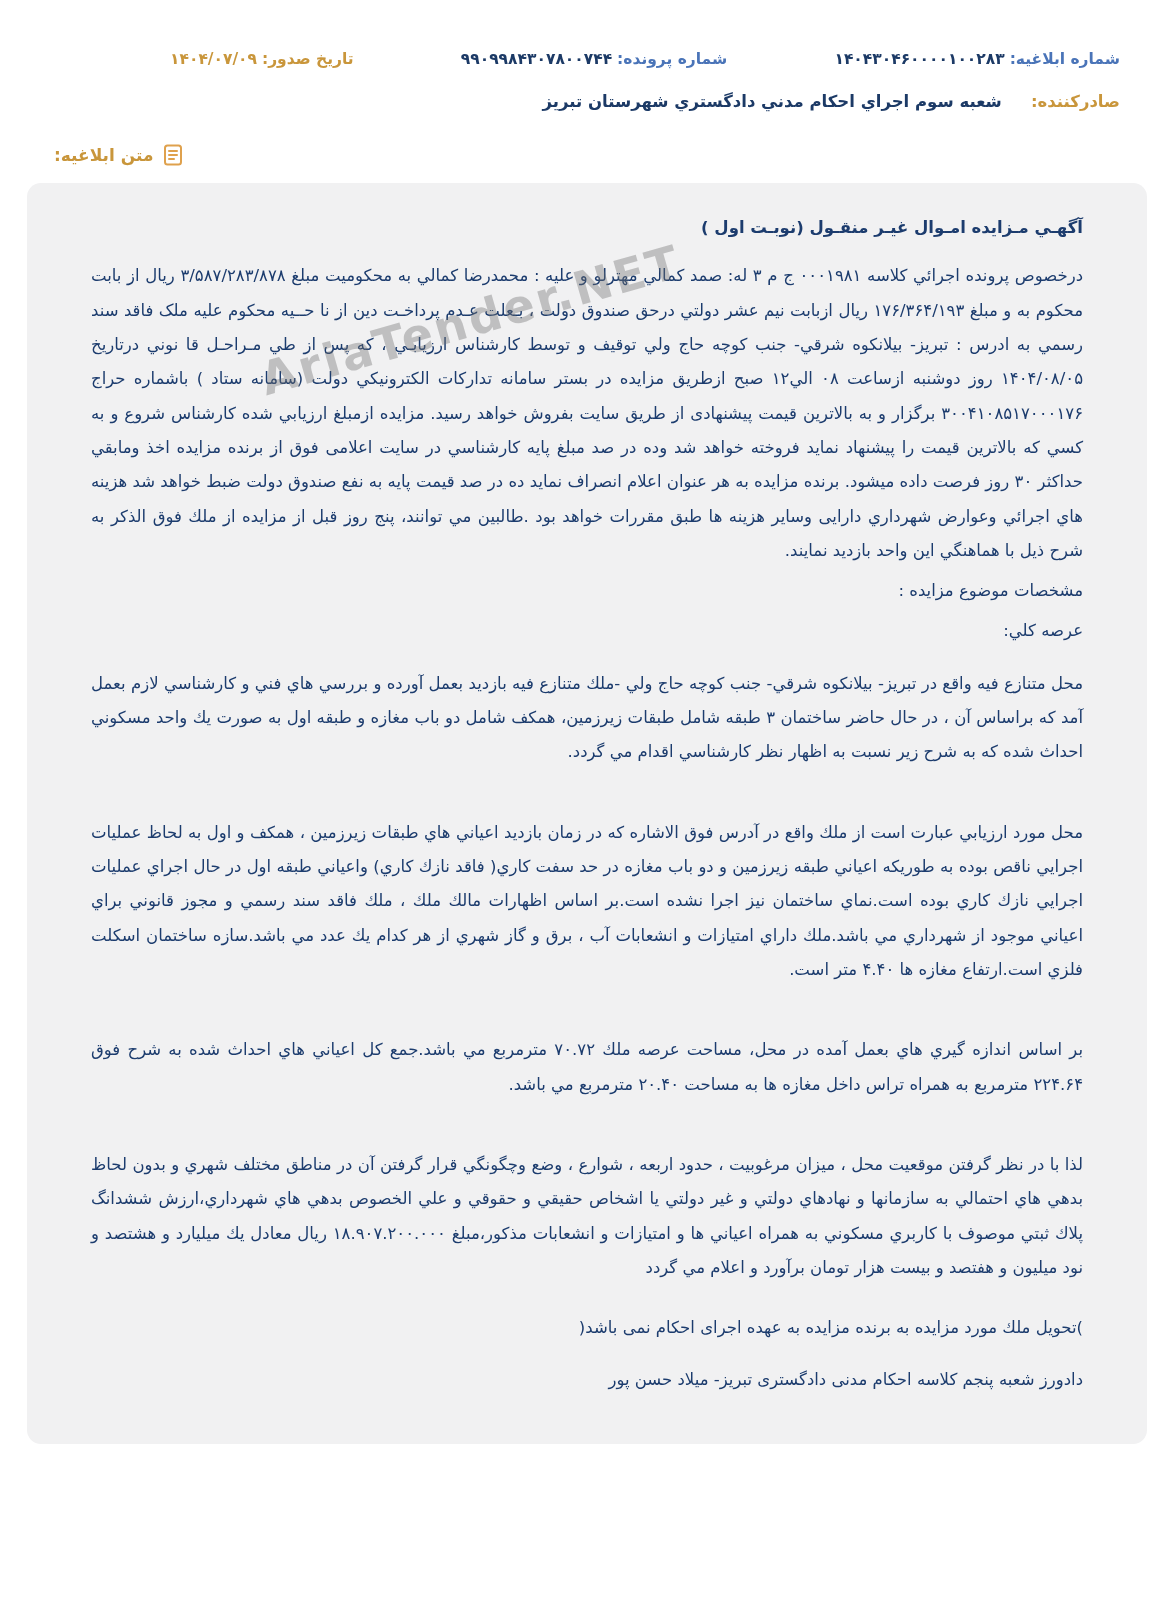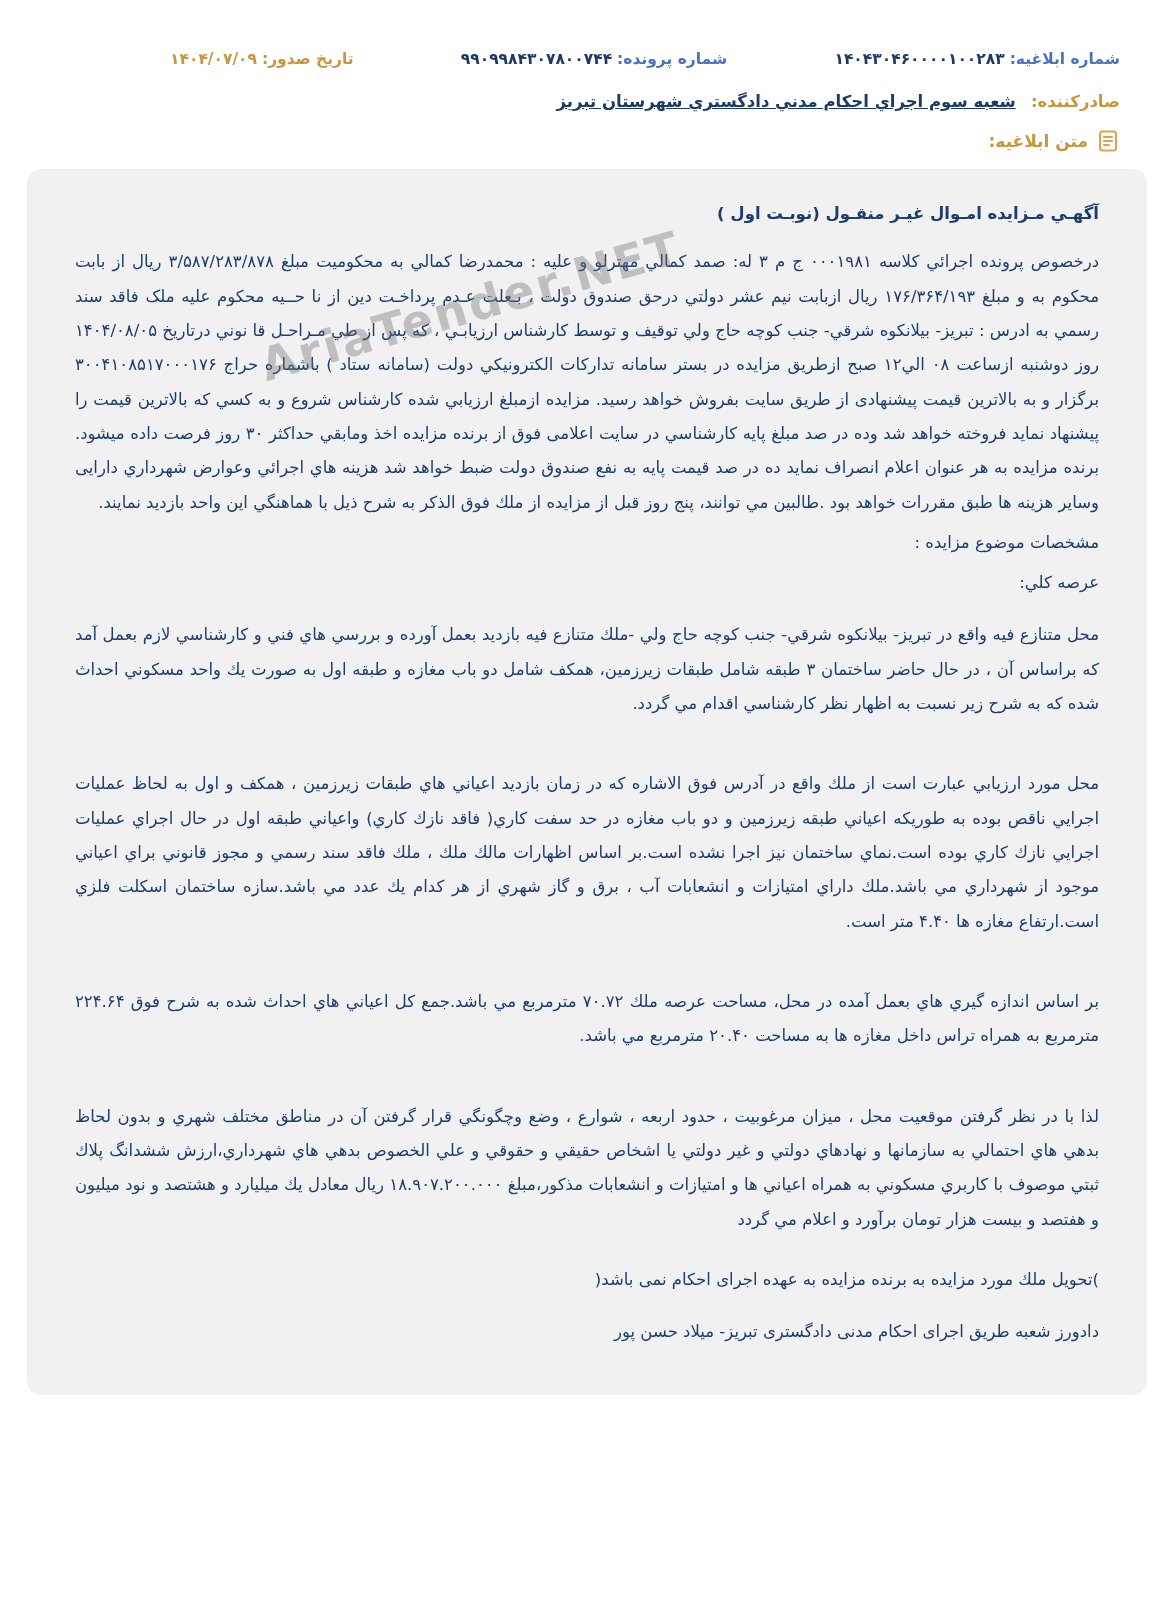--- a/index.html
+++ b/index.html
@@ -9,30 +9,30 @@
 
   
   .meta-row { display:flex; justify-content:space-between; align-items:baseline; padding:0 54px 0 170px; }
   .meta-item { font-size:15.5px; white-space:nowrap; }
   .lbl-blue { color:#4a74b8; font-weight:bold; }
   .val-navy { color:#1c3a66; font-weight:bold; }
   .lbl-gold { color:#c9963b; font-weight:bold; }
   .val-gold { color:#c9963b; font-weight:bold; }
 
   .issuer-row, .subject-row { padding:0 54px; margin-top:24px; text-align:right; font-size:16.5px; }
-  .issuer-row .val-navy, .subject-row .val-navy { margin-right:10px;text-decoration:underline; }
+  .issuer-row .val-navy, .subject-row .val-navy { margin-right:24px; }
 
-  .body-label-row { display:flex; align-items:center; gap:8px; padding:0 54px; margin-top:18px; }
+  .body-label-row { display:flex; align-items:center; gap:8px; padding:0 54px; margin-top:32px;justify-content:flex-end; }
   .body-label-row .lbl-gold { font-size:17px; }
   .doc-icon { display:inline-flex; width:24px; height:24px; }
 
   
   .body-box { margin:16px 27px 0; background:#f1f1f2; border-radius:14px; padding:28px 48px 46px; position:relative; overflow:hidden;
               color:#1c3c6e; font-size:16.5px; line-height:2.08; text-align:justify; }
-  .body-box p { margin:0 0 46px; }
+  .body-box p { margin:0 16px 46px; }
   .body-box p.title { font-weight:bold; margin-bottom:14px; text-align:right; }
   .body-box p.tight { margin-bottom:6px; }
   .body-box p.small-gap { margin-bottom:18px; }
   .body-box p.mid-gap { margin-bottom:26px; }
   .body-box p.last { margin-bottom:0; }
 
   .watermark { position:absolute; top:150px; left:235px; transform:rotate(-16deg); transform-origin:left center;
                direction:ltr; font-size:46px; font-weight:bold; letter-spacing:3px; color:rgba(110,110,110,0.38);
                pointer-events:none; white-space:nowrap; }
 </style>
@@ -79,16 +79,16 @@
 
     <p class="title">آگهـي مـزایده امـوال غیـر منقـول (نوبـت اول )</p>
     <p class="tight">درخصوص پرونده اجرائي کلاسه ۰۰۰۱۹۸۱ ج م ۳ له: صمد کمالي مهترلو و علیه : محمدرضا کمالي به محکومیت مبلغ ۳/۵۸۷/۲۸۳/۸۷۸ ریال از بابت محکوم به و مبلغ ۱۷۶/۳۶۴/۱۹۳ ریال ازبابت نیم عشر دولتي درحق صندوق دولت ، بـعلت عـدم پرداخـت دین از نا حــیه محکوم علیه ملک فاقد سند رسمي به ادرس : تبریز- بیلانکوه شرقي- جنب کوچه حاج ولي توقیف و توسط کارشناس ارزیابـي ، که پس از طي مـراحـل قا نوني درتاریخ ۱۴۰۴/۰۸/۰۵ روز دوشنبه ازساعت ۰۸ الي۱۲ صبح ازطریق مزایده در بستر سامانه تدارکات الکترونیکي دولت (سامانه ستاد ) باشماره حراج ۳۰۰۴۱۰۸۵۱۷۰۰۰۱۷۶ برگزار و به بالاترین قیمت پیشنهادی از طریق سایت بفروش خواهد رسید. مزایده ازمبلغ ارزیابي شده کارشناس شروع و به کسي که بالاترین قیمت را پیشنهاد نماید فروخته خواهد شد وده در صد مبلغ پایه کارشناسي در سایت اعلامی فوق از برنده مزایده اخذ ومابقي حداکثر ۳۰ روز فرصت داده میشود. برنده مزایده به هر عنوان اعلام انصراف نماید ده در صد قیمت پایه به نفع صندوق دولت ضبط خواهد شد هزینه هاي اجرائي وعوارض شهرداري دارایی وسایر هزینه ها طبق مقررات خواهد بود .طالبین مي توانند، پنج روز قبل از مزایده از ملك فوق الذکر به شرح ذیل با هماهنگي این واحد بازدید نمایند.</p>
     <p class="tight">مشخصات موضوع مزایده :</p>
     <p class="small-gap">عرصه کلي:</p>
     <p>محل متنازع فیه واقع در تبریز- بیلانکوه شرقي- جنب کوچه حاج ولي -ملك متنازع فیه بازدید بعمل آورده و بررسي هاي فني و کارشناسي لازم بعمل آمد که براساس آن ، در حال حاضر ساختمان ۳ طبقه شامل طبقات زیرزمین، همکف شامل دو باب مغازه و طبقه اول به صورت یك واحد مسکوني احداث شده که به شرح زیر نسبت به اظهار نظر کارشناسي اقدام مي گردد.</p>
     <p>محل مورد ارزیابي عبارت است از ملك واقع در آدرس فوق الاشاره که در زمان بازدید اعیاني هاي طبقات زیرزمین ، همکف و اول به لحاظ عملیات اجرایي ناقص بوده به طوریکه اعیاني طبقه زیرزمین و دو باب مغازه در حد سفت کاري( فاقد نازك کاري) واعیاني طبقه اول در حال اجراي عملیات اجرایي نازك کاري بوده است.نماي ساختمان نیز اجرا نشده است.بر اساس اظهارات مالك ملك ، ملك فاقد سند رسمي و مجوز قانوني براي اعیاني موجود از شهرداري مي باشد.ملك داراي امتیازات و انشعابات آب ، برق و گاز شهري از هر کدام یك عدد مي باشد.سازه ساختمان اسکلت فلزي است.ارتفاع مغازه ها ۴.۴۰ متر است.</p>
     <p>بر اساس اندازه گیري هاي بعمل آمده در محل، مساحت عرصه ملك ۷۰.۷۲ مترمربع مي باشد.جمع کل اعیاني هاي احداث شده به شرح فوق ۲۲۴.۶۴ مترمربع به همراه تراس داخل مغازه ها به مساحت ۲۰.۴۰ مترمربع مي باشد.</p>
     <p class="mid-gap">لذا با در نظر گرفتن موقعیت محل ، میزان مرغوبیت ، حدود اربعه ، شوارع ، وضع وچگونگي قرار گرفتن آن در مناطق مختلف شهري و بدون لحاظ بدهي هاي احتمالي به سازمانها و نهادهاي دولتي و غیر دولتي یا اشخاص حقیقي و حقوقي و علي الخصوص بدهي هاي شهرداري،ارزش ششدانگ پلاك ثبتي موصوف با کاربري مسکوني به همراه اعیاني ها و امتیازات و انشعابات مذکور،مبلغ ۱۸.۹۰۷.۲۰۰.۰۰۰ ریال معادل یك میلیارد و هشتصد و نود میلیون و هفتصد و بیست هزار تومان برآورد و اعلام مي گردد</p>
     <p class="small-gap">)تحویل ملك مورد مزایده به برنده مزایده به عهده اجرای احکام نمی باشد(</p>
-    <p class="last">دادورز شعبه طریق اجرای احکام مدنی دادگستری تبریز- میلاد حسن پور</p>
+    <p class="last">دادورز شعبه پنجم کلاسه احکام مدنی دادگستری تبریز- میلاد حسن پور</p>
   </section>
 
 </div>
 
 </body></html>

